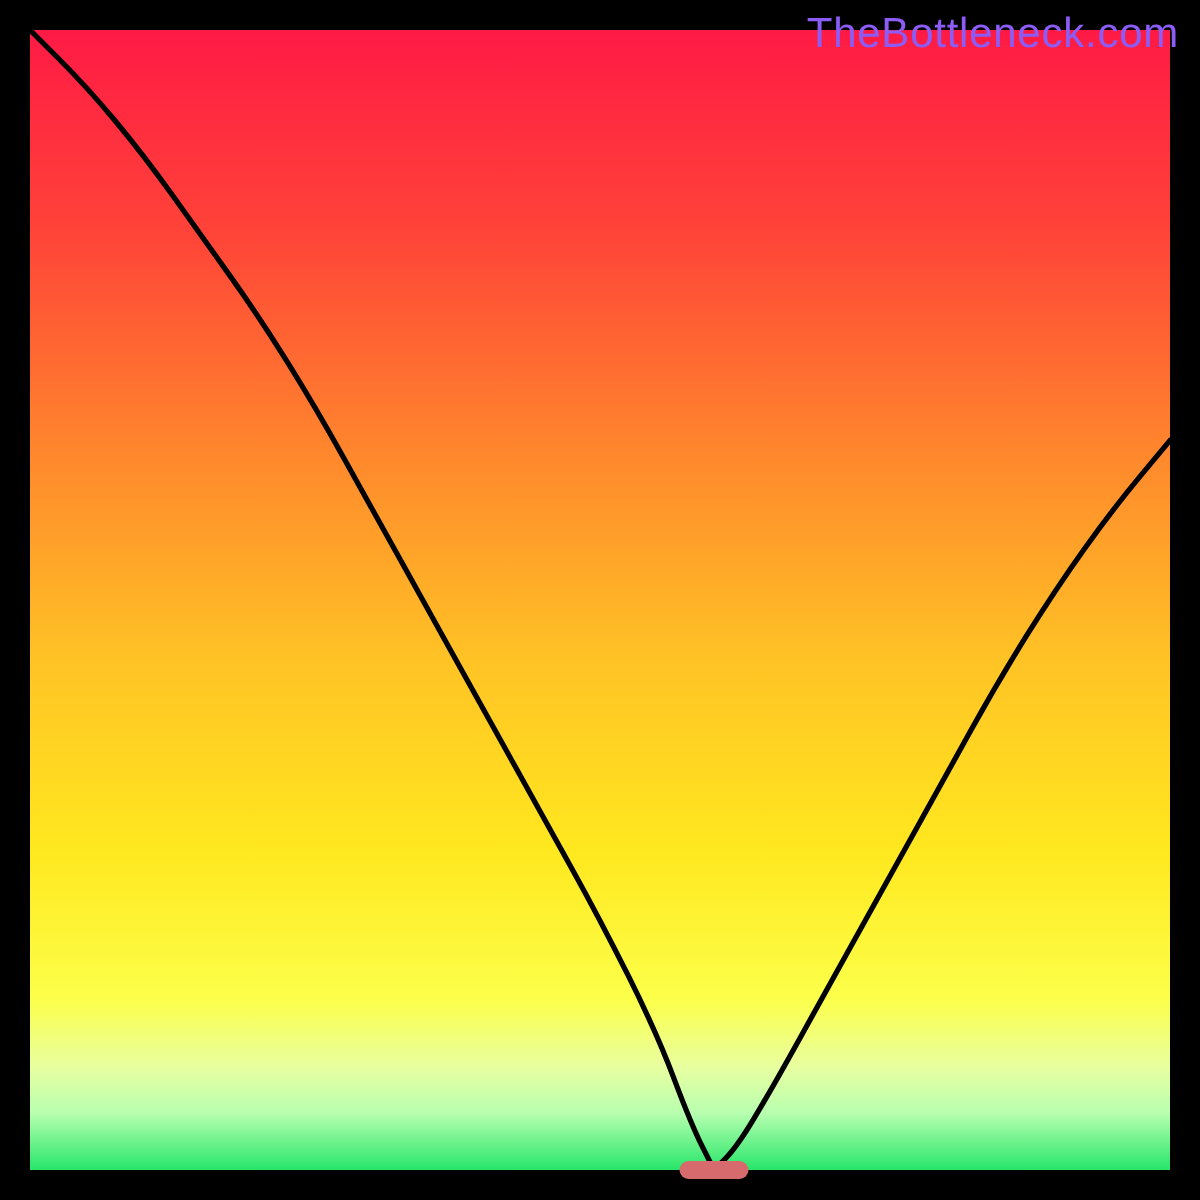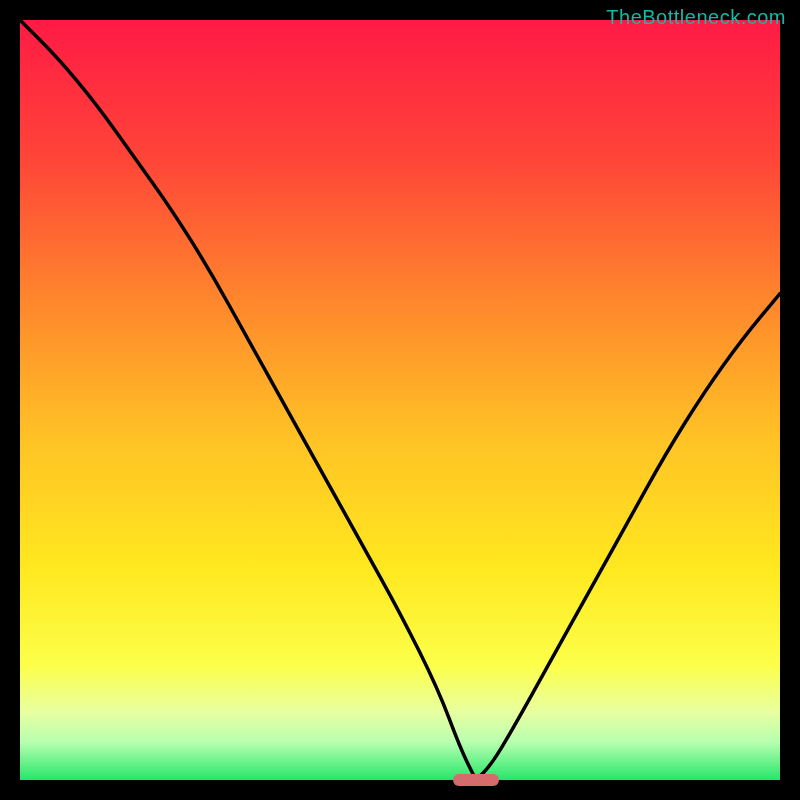--- a/index.html
+++ b/index.html
@@ -14,22 +14,22 @@
   .frame {
     position: relative;
     width: 800px;
     height: 800px;
     background: #000;
   }
   .watermark {
     position: absolute;
     top: 6px;
     right: 14px;
-    color: #14b8a6;
-    font-size: 20px;
+    color: #8b5cf6;
+    font-size: 28px;
     font-weight: 500;
     letter-spacing: 0.5px;
     z-index: 10;
   }
   .plot {
     position: absolute;
     left: 20px;
     top: 20px;
     width: 760px;
     height: 760px;

